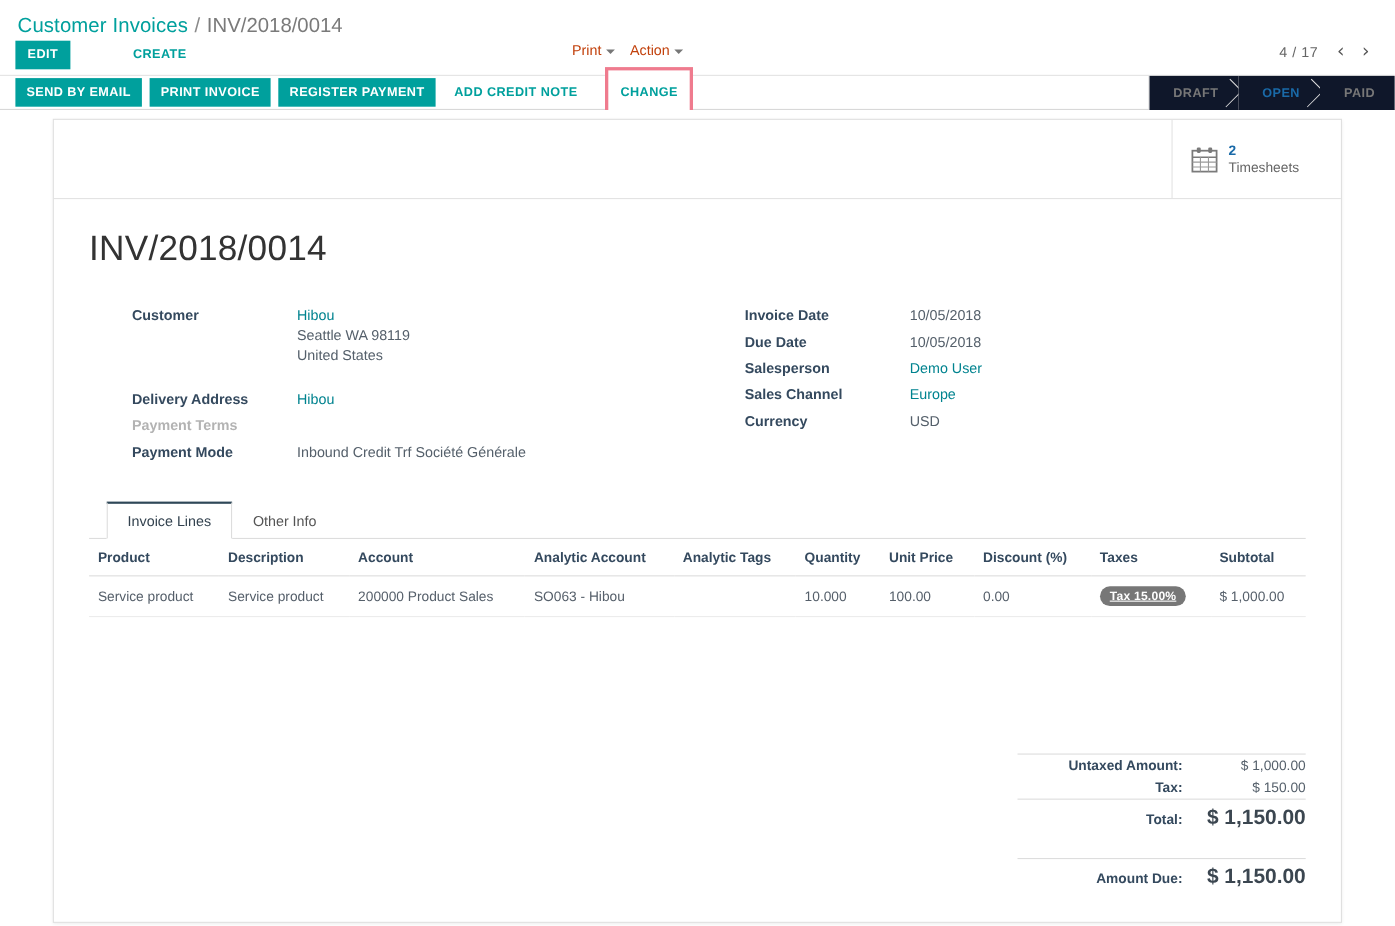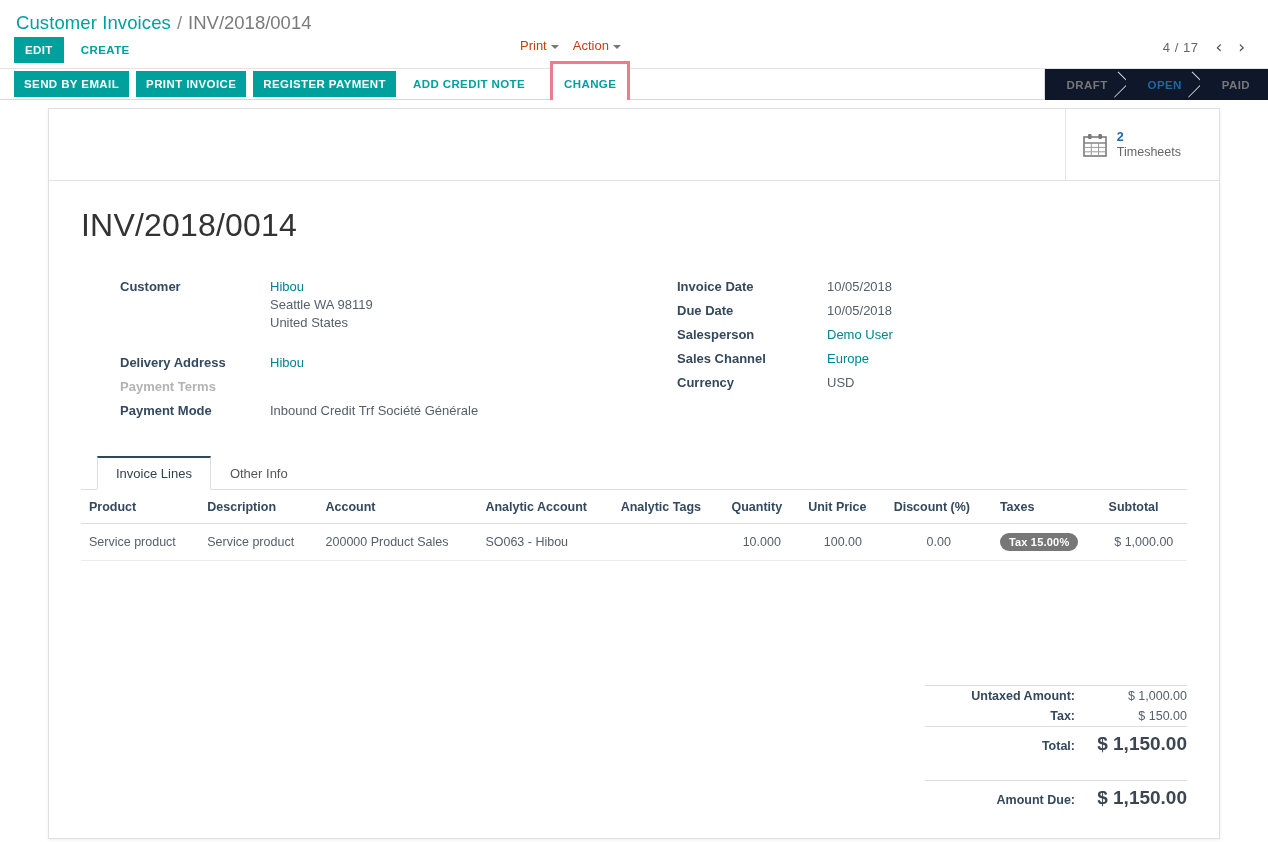--- a/index.html
+++ b/index.html
@@ -42,20 +42,21 @@
     font-size: 18.5px;
     white-space: nowrap;
   }
 
   .cp-row2 {
     display: flex;
     align-items: center;
     height: 36px;
     padding-left: 14px;
     position: relative;
+    gap: 40px;
   }
   .btn-solid {
     background: #00a09d;
     color: #ffffff;
     border: none;
     font-size: 11.5px;
     font-weight: bold;
     letter-spacing: .4px;
     padding: 6px 11px;
     height: 26px;
@@ -310,30 +311,31 @@
     border-bottom: 1px solid #dddddd;
     white-space: nowrap;
   }
   table.lines td {
     font-size: 12.5px;
     color: #555f6a;
     padding: 9px 8px;
     border-bottom: 1px solid #ececec;
     white-space: nowrap;
   }
-  th.num, td.num { text-align: center; }
+  th.num, td.num { text-align: left; }
   .tax-badge {
     display: inline-block;
     background: #777777;
     color: #ffffff;
     font-size: 11px;
     font-weight: bold;
     border-radius: 10px;
     padding: 3px 9px 3px 9px;
     letter-spacing: .2px;
+    text-decoration: underline;
   }
   .lines-spacer { height: 110px; }
 
   
   .totals-wrap { display: flex; justify-content: flex-end; margin-top: 14px; }
   .totals { width: 262px; }
   .totals-sep { border-top: 1px solid #dddddd; }
   .tot-row { display: flex; justify-content: flex-end; align-items: baseline; padding: 3px 0; }
   .tot-label {
     font-size: 12.5px;

